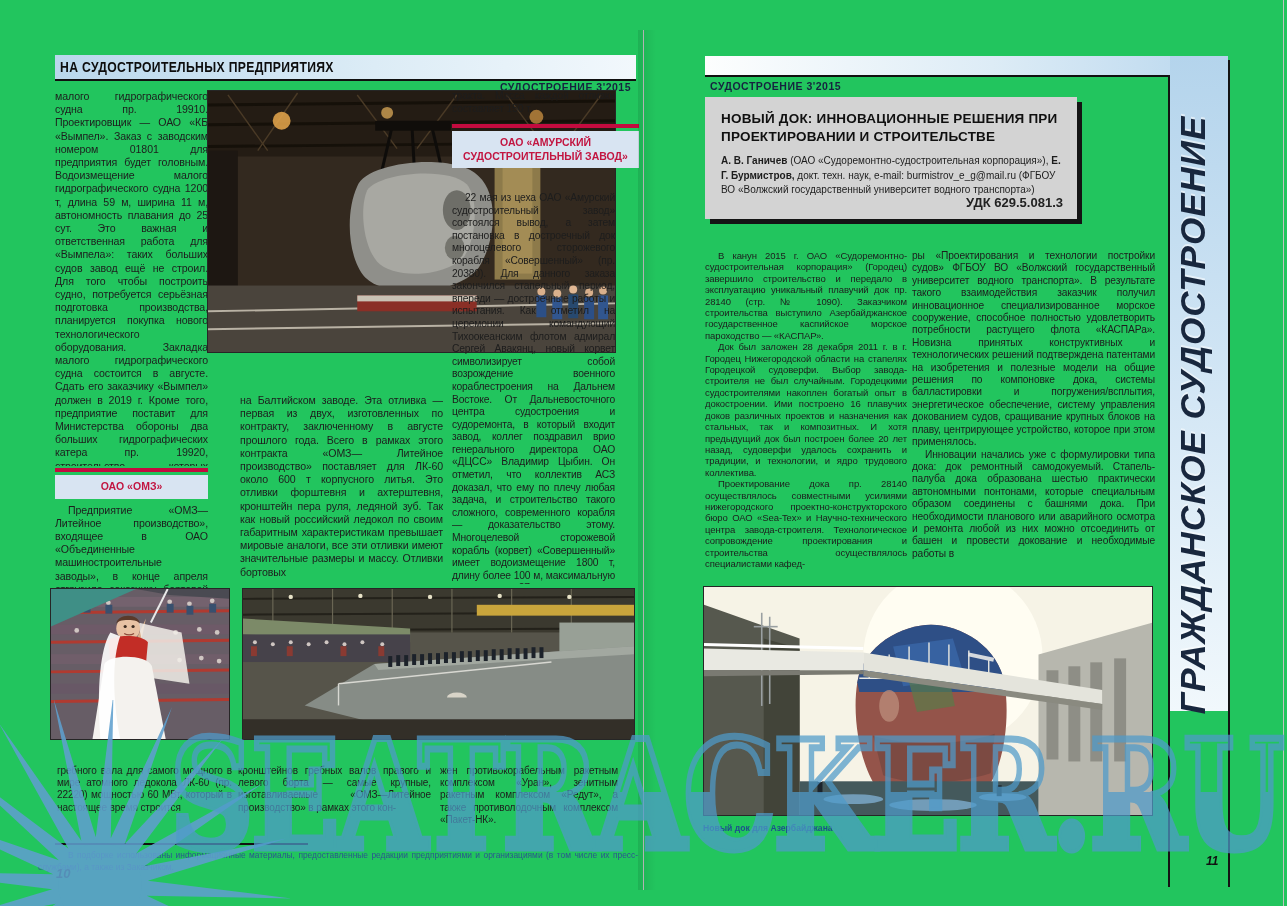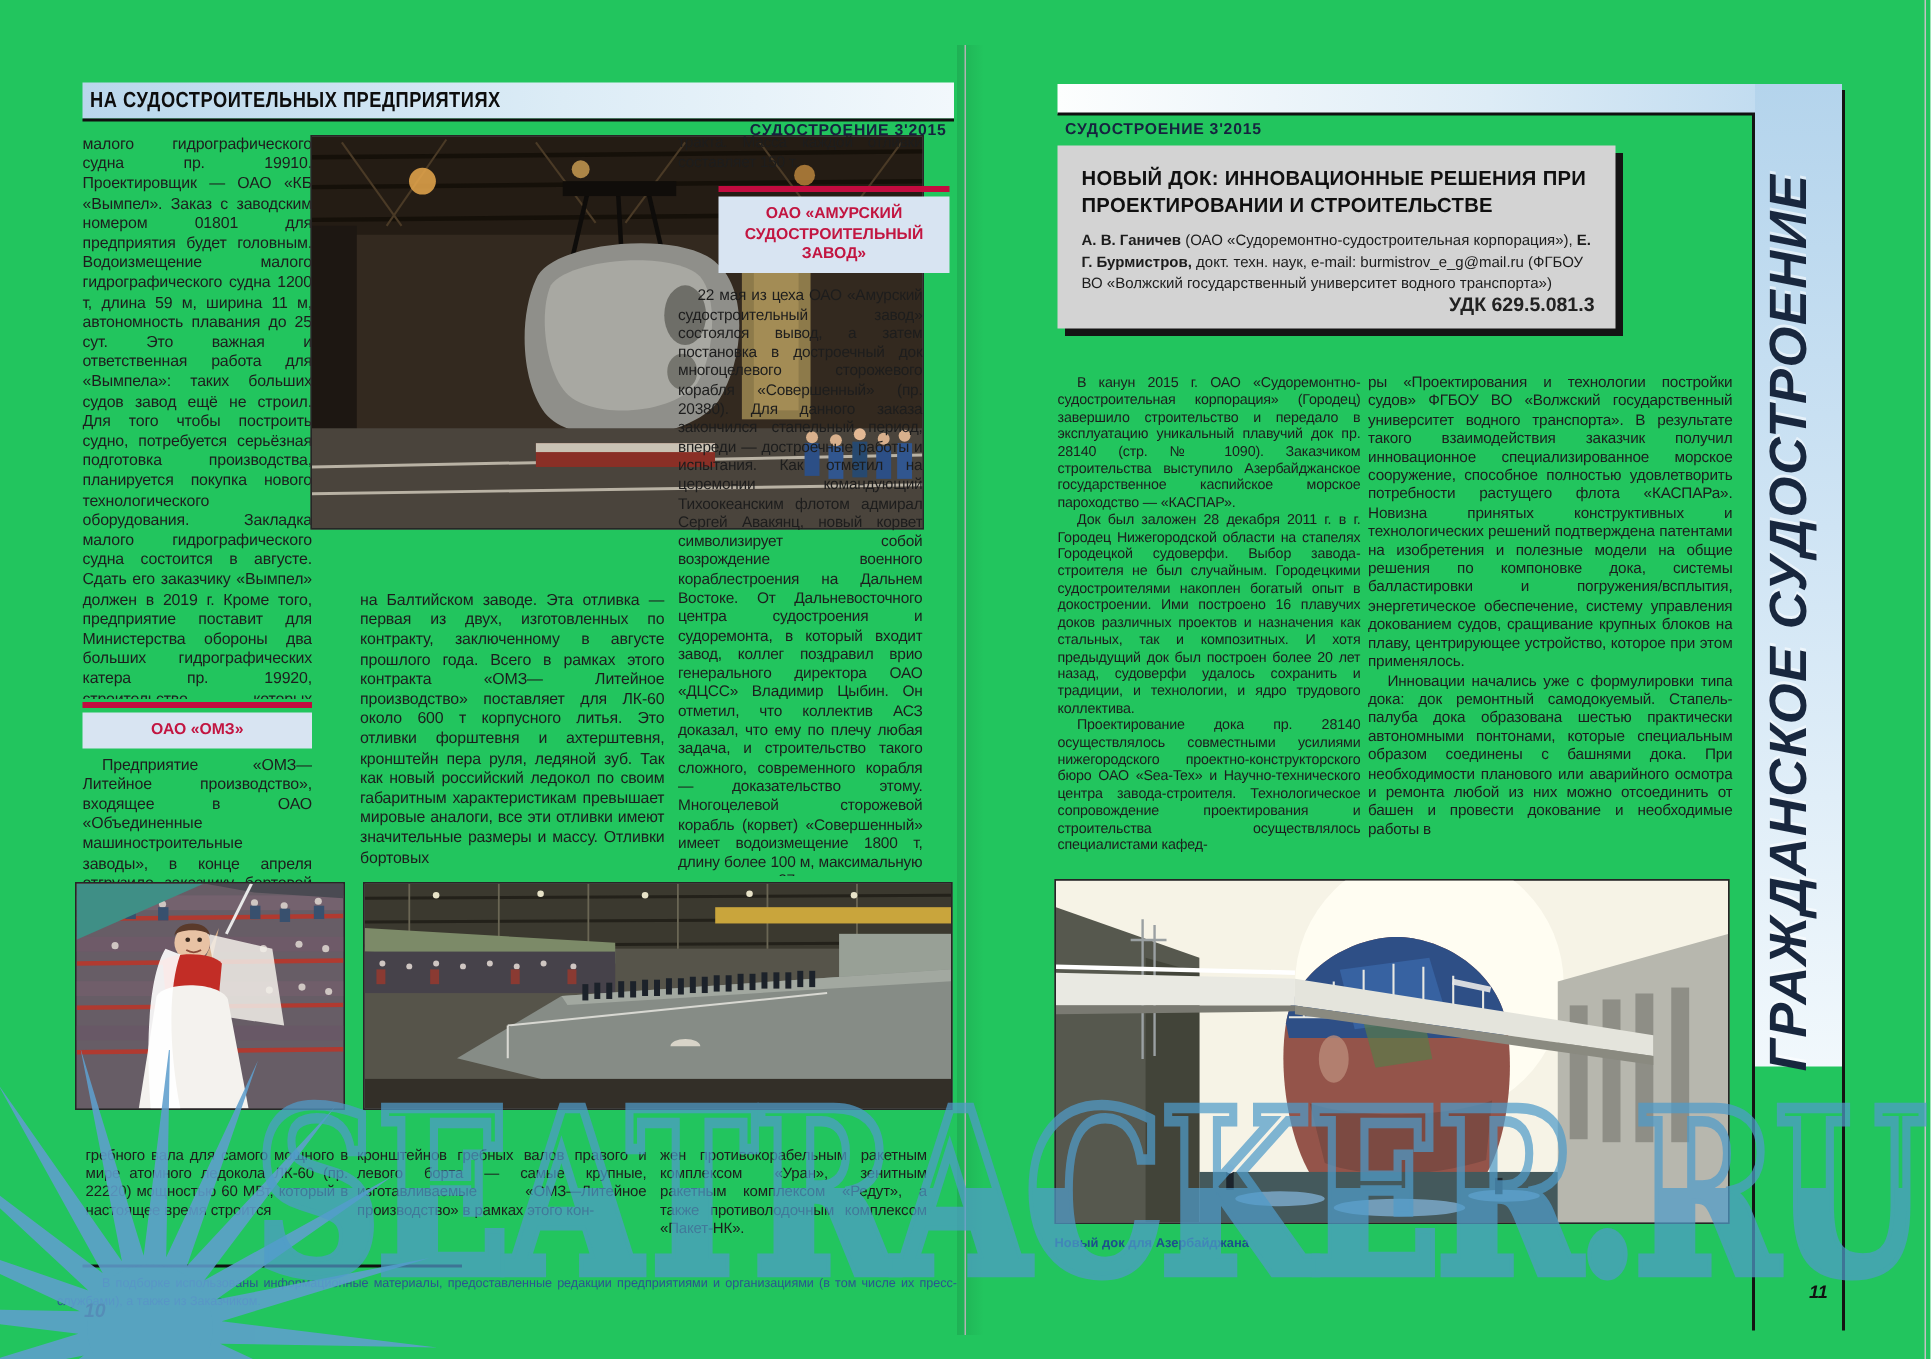--- a/index.html
+++ b/index.html
@@ -127,21 +127,21 @@
   </div>
 
 
   <div class="abs bt" style="left:240px;top:394px;width:203px;height:190px;">
     <p>на Балтийском заводе. Эта отливка — первая из двух, изготовленных по контракту, заключенному в августе прошлого года. Всего в рамках этого контракта «ОМЗ— Литейное производство» поставляет для ЛК-60 около 600 т корпусного литья. Это отливки форштевня и ахтерштевня, кронштейн пера руля, ледяной зуб. Так как новый российский ледокол по своим габаритным характеристикам превышает мировые аналоги, все эти отливки имеют значительные размеры и массу. Отливки бортовых</p>
   </div>
 
   <div class="abs bt3" style="left:452px;top:90px;width:163px;height:30px;">
     <p>тракта. Масса каждой отливки составляет 150 т.</p>
   </div>
-  <div class="abs" style="left:479px;top:124px;width:154px;">
+  <div class="abs" style="left:452px;top:124px;width:187px;">
     <div class="redbar"></div>
     <div class="headbox">ОАО «АМУРСКИЙ СУДОСТРОИТЕЛЬНЫЙ ЗАВОД»</div>
   </div>
   <div class="abs bt3" style="left:452px;top:192px;width:163px;height:392px;">
     <p class="indent">22 мая из цеха ОАО «Амурский судостроительный завод» состоялся вывод, а затем постановка в достроечный док многоцелевого сторожевого корабля «Совершенный» (пр. 20380). Для данного заказа закончился стапельный период, впереди — достроечные работы и испытания. Как отметил на церемонии командующий Тихоокеанским флотом адмирал Сергей Авакянц, новый корвет символизирует собой возрождение военного кораблестроения на Дальнем Востоке. От Дальневосточного центра судостроения и судоремонта, в который входит завод, коллег поздравил врио генерального директора ОАО «ДЦСС» Владимир Цыбин. Он отметил, что коллектив АСЗ доказал, что ему по плечу любая задача, и строительство такого сложного, современного корабля — доказательство этому. Многоцелевой сторожевой корабль (корвет) «Совершенный» имеет водоизмещение 1800 т, длину более 100 м, максимальную скорость до 27 уз и дальность автономного плавания до 4000 миль. Корвет воору-</p>
   </div>
 
   <div class="abs photo" style="left:50px;top:588px;width:180px;height:152px;">
     <svg viewBox="0 0 180 152" preserveAspectRatio="none">
       <rect width="180" height="152" fill="#675d66"></rect>

